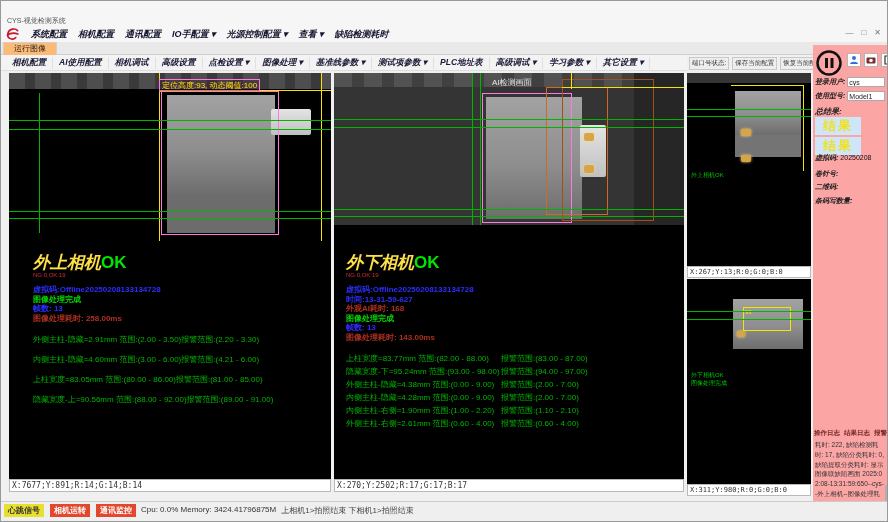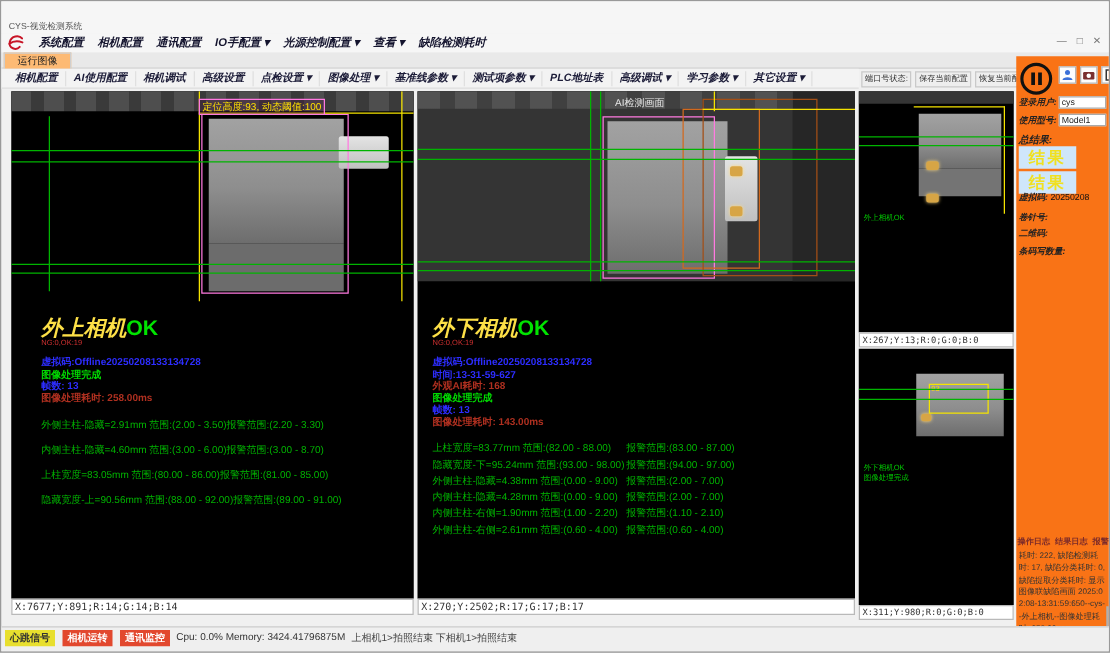--- a/index.html
+++ b/index.html
@@ -75,21 +75,21 @@
   .meas { margin-top:12px; }
   .meas-row { display:flex; color:#00b400; font-size:8px; line-height:9px; white-space:nowrap; }
   #view-left .meas-row { margin-bottom:11px; }
   #view-mid  .meas-row { margin-bottom:4px;  }
   #view-left .meas-val { flex:0 0 136px; }
   #view-mid  .meas-val { flex:0 0 155px; }
   .small-green { position:absolute; color:#00cc00; font-size:6px; line-height:8px; white-space:nowrap; }
   .ybox { position:absolute; border:1px solid #f5e400; color:#ffe000; font-size:6px; line-height:7px; padding:1px; }
 
   
-  #sidebar { position:absolute; left:812px; top:44px; width:76px; height:456px; background:#f97316;text-decoration:underline; }
+  #sidebar { position:absolute; left:812px; top:44px; width:76px; height:456px; background:#fca5a5;text-decoration:underline; }
   #pause-btn { position:absolute; left:2px; top:4px; width:28px; height:28px; border:none; background:transparent; cursor:pointer; }
   .mini-btn { position:absolute; top:8px; width:14px; height:14px; background:#fdfdfd; border:1px solid #b5b5b5;
               display:flex; align-items:center; justify-content:center; cursor:pointer; padding:0; }
   .sb-row { position:absolute; left:2px; display:flex; align-items:center; gap:2px; }
   .sb-label { font-size:7px; font-weight:bold; font-style:italic; color:#222; white-space:nowrap; }
   .sb-input { width:38px; height:10px; border:1px solid #aaa; background:#fff; font-size:7px; color:#222; padding:0 1px; }
   .result-box { position:absolute; left:2px; width:46px; height:18px; background:#cfe6fa;
                 color:#f0e020; font-size:13px; font-weight:bold; text-align:center; line-height:18px;
                 letter-spacing:2px; font-family:"Liberation Serif", serif; }
   .sb-field { position:absolute; left:2px; font-size:7px; font-weight:bold; font-style:italic; color:#222; white-space:nowrap; }
@@ -219,21 +219,21 @@
         </div>
       <div class="meas">
 
           <div class="meas-row">
             <span class="meas-val">外侧主柱-隐藏=2.91mm 范围:(2.00 - 3.50)</span>
             <span class="meas-alarm">报警范围:(2.20 - 3.30)</span>
           </div>
 
           <div class="meas-row">
             <span class="meas-val">内侧主柱-隐藏=4.60mm 范围:(3.00 - 6.00)</span>
-            <span class="meas-alarm">报警范围:(3.00 - 8.70)</span>
+            <span class="meas-alarm">报警范围:(4.21 - 6.00)</span>
           </div>
 
           <div class="meas-row">
             <span class="meas-val">上柱宽度=83.05mm 范围:(80.00 - 86.00)</span>
             <span class="meas-alarm">报警范围:(81.00 - 85.00)</span>
           </div>
 
           <div class="meas-row">
             <span class="meas-val">隐藏宽度-上=90.56mm 范围:(88.00 - 92.00)</span>
             <span class="meas-alarm">报警范围:(89.00 - 91.00)</span>

